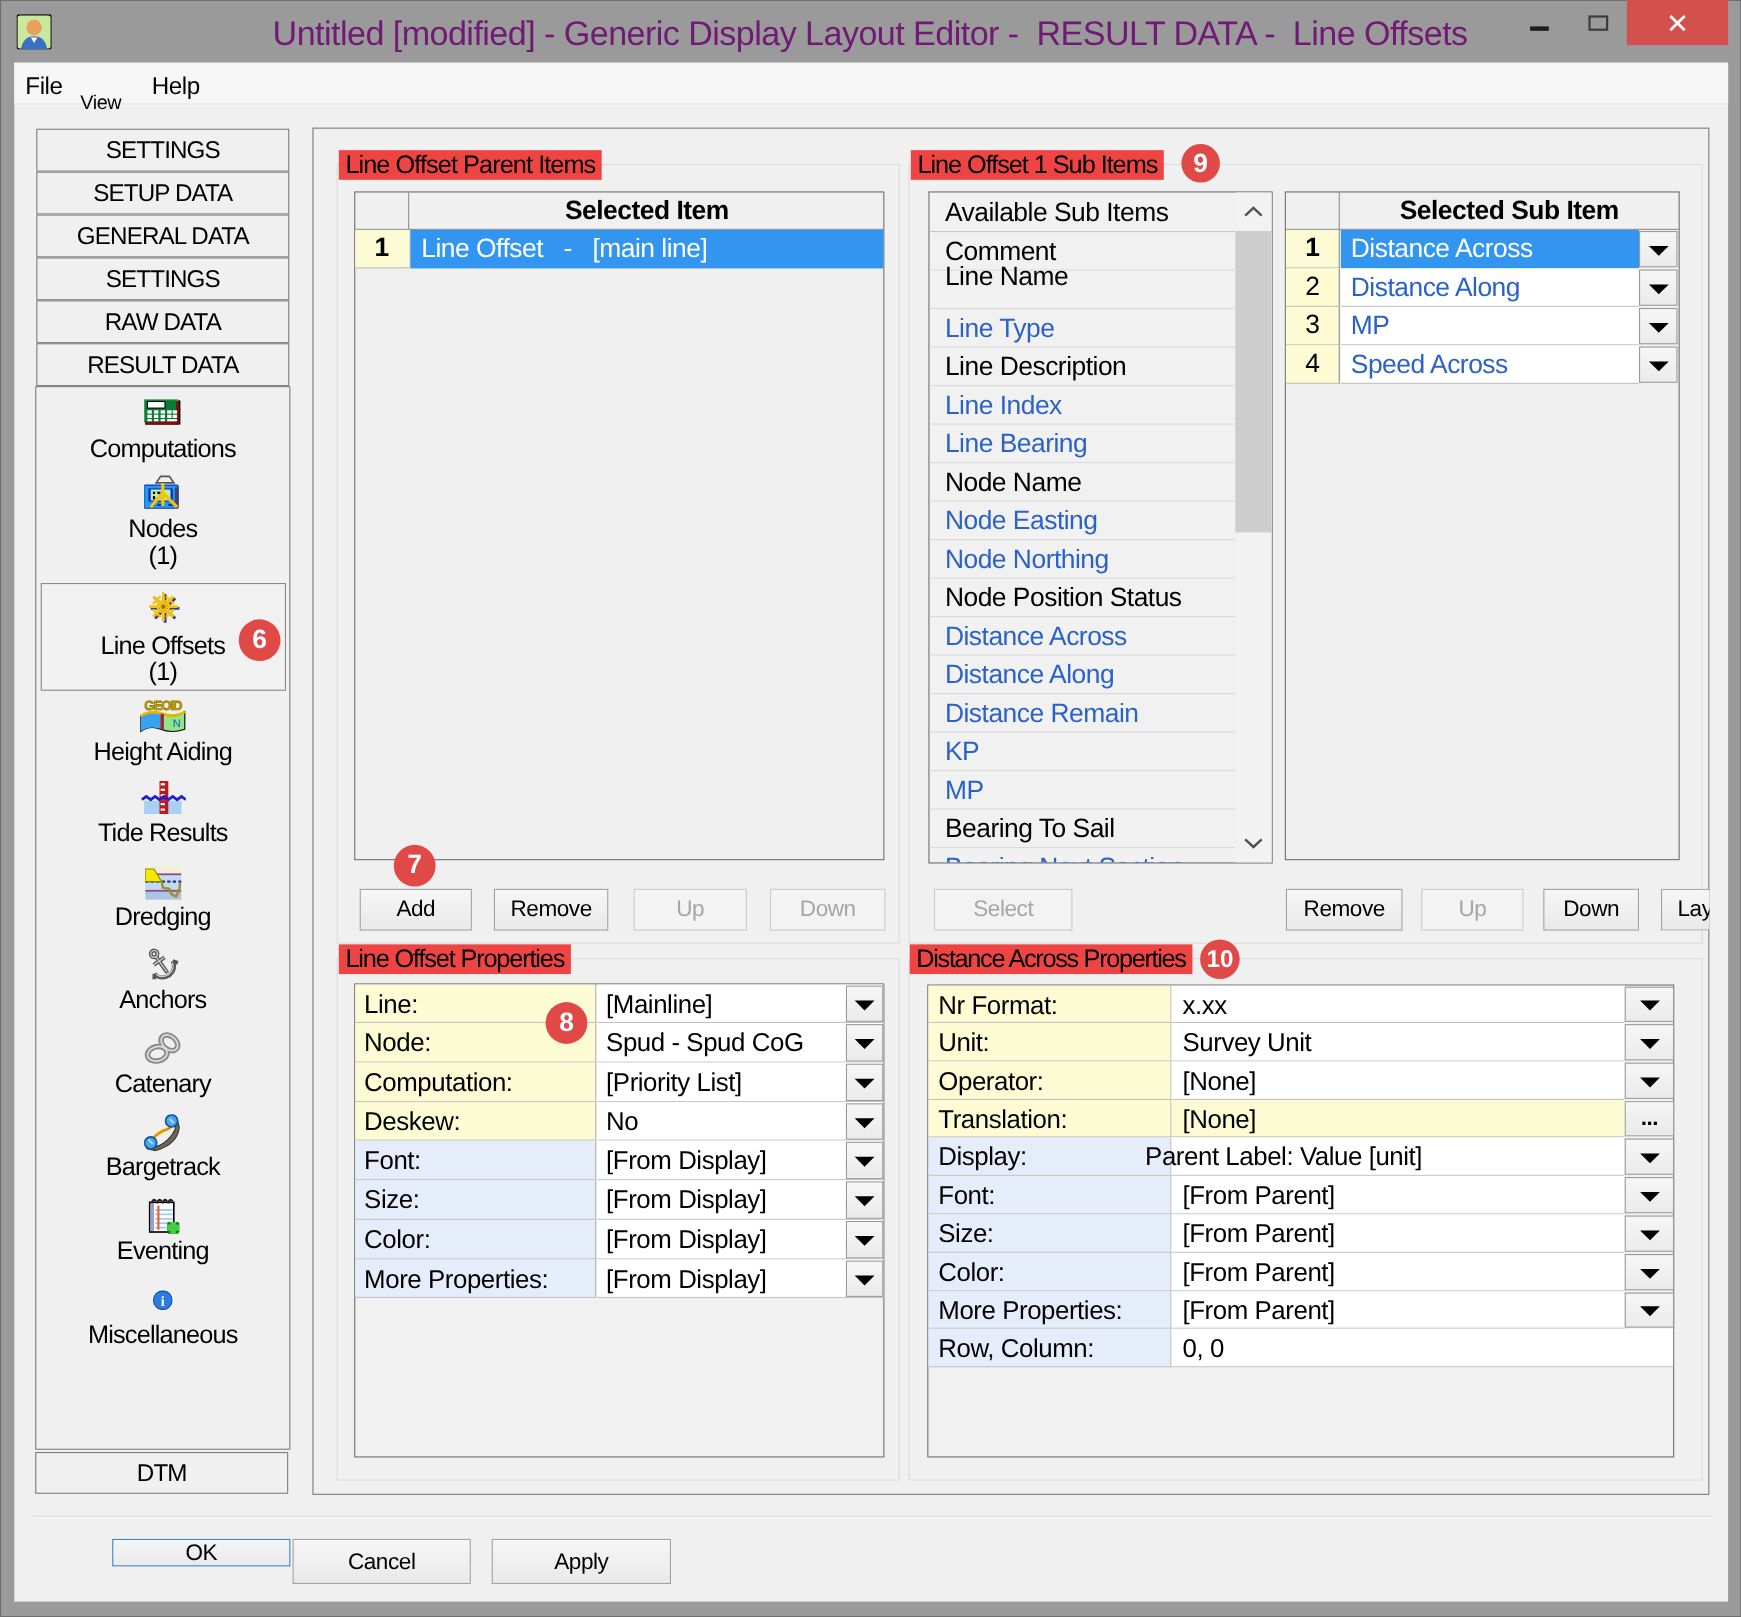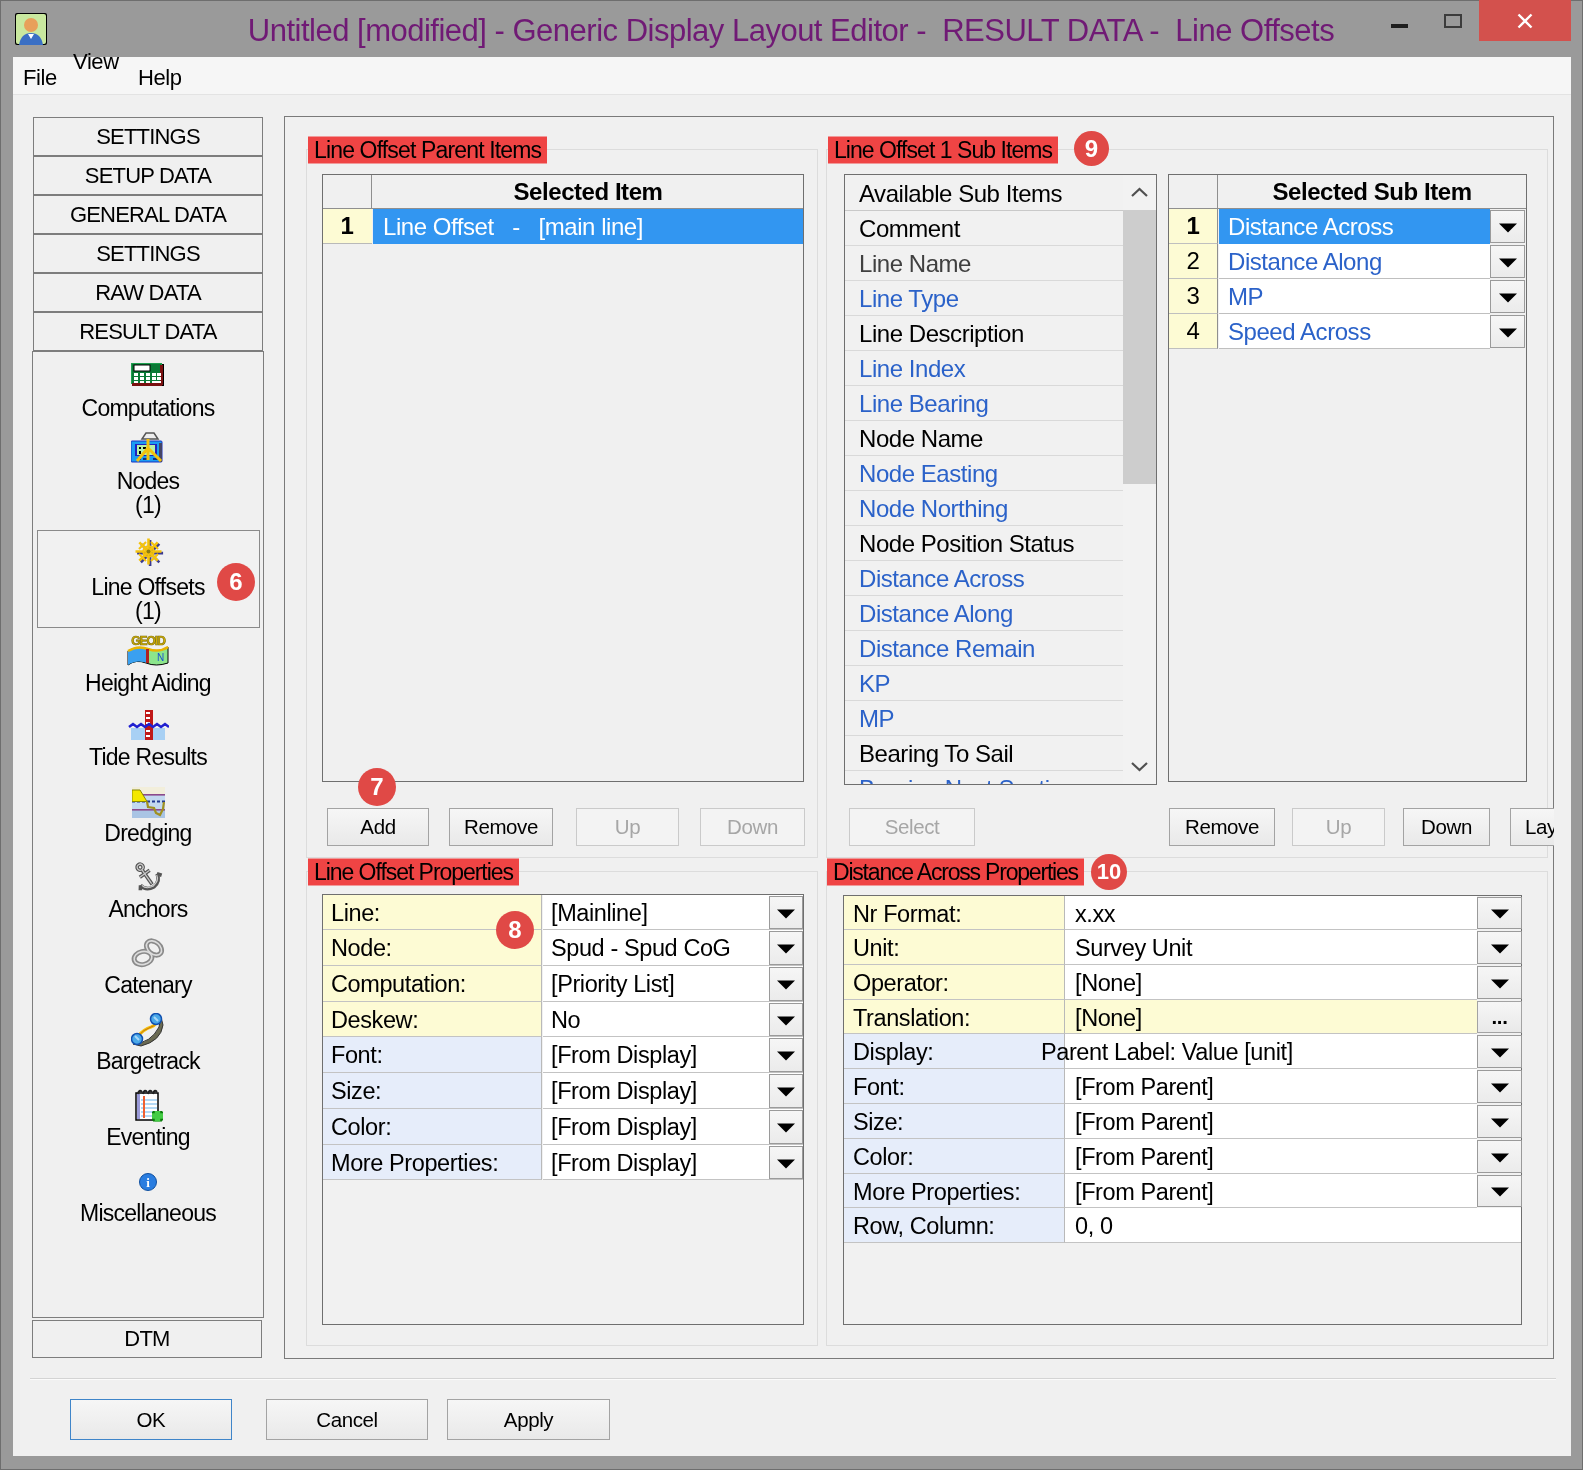--- a/index.html
+++ b/index.html
@@ -31,21 +31,21 @@
 <div class="tc" style="left:791px;top:31px;font-size:31px;letter-spacing:-0.5px;color:#701a75">Untitled [modified] - Generic Display Layout Editor -&nbsp; RESULT DATA -&nbsp; Line Offsets</div>
 <div class="abs" style="left:1391px;top:24px;width:17px;height:4px;background:#1e1e1e"></div>
 <div class="abs" style="left:1444px;top:14px;width:18px;height:14px;border:2px solid #3c3c3c;box-sizing:border-box"></div>
 <div class="abs" style="left:1479px;top:0;width:92px;height:41px;background:#d3514d"></div>
 <svg class="abs" style="left:1517px;top:13px" width="16" height="16">
 <path d="M1.5 1.5 L14.5 14.5 M14.5 1.5 L1.5 14.5" stroke="#fff" stroke-width="2.4"></path>
   </svg>
 <div class="abs" style="left:13px;top:57px;width:1558px;height:1399px;background:#f0f0f0"></div>
 <div class="abs" style="left:13px;top:57px;width:1558px;height:38px;background:#f6f6f6;border-bottom:1px solid #e3e3e3;box-sizing:border-box"></div>
 <div class="t" style="left:23px;top:78px;font-size:22px;letter-spacing:-0.4px">File</div>
-<div class="t" style="left:73px;top:62px;font-size:22px;letter-spacing:-0.4px">View</div>
+<div class="t" style="left:73px;top:94px;font-size:18px;letter-spacing:-0.4px">View</div>
 <div class="t" style="left:138px;top:78px;font-size:22px;letter-spacing:-0.4px">Help</div>
 <div class="abs" style="left:33px;top:117px;width:230px;height:39px;border:1px solid #7d7d7d;background:#f0f0f0;box-sizing:border-box"></div>
 <div class="tc tab" style="left:148px;top:137px">SETTINGS</div>
 <div class="abs" style="left:33px;top:156px;width:230px;height:39px;border:1px solid #7d7d7d;background:#f0f0f0;box-sizing:border-box"></div>
 <div class="tc tab" style="left:148px;top:176px">SETUP DATA</div>
 <div class="abs" style="left:33px;top:195px;width:230px;height:39px;border:1px solid #7d7d7d;background:#f0f0f0;box-sizing:border-box"></div>
 <div class="tc tab" style="left:148px;top:215px">GENERAL DATA</div>
 <div class="abs" style="left:33px;top:234px;width:230px;height:39px;border:1px solid #7d7d7d;background:#f0f0f0;box-sizing:border-box"></div>
 <div class="tc tab" style="left:148px;top:254px">SETTINGS</div>
 <div class="abs" style="left:33px;top:273px;width:230px;height:39px;border:1px solid #7d7d7d;background:#f0f0f0;box-sizing:border-box"></div>
@@ -280,21 +280,21 @@
 <div class="abs" style="left:543px;top:1145px;width:260px;height:35px;background:#fff;border-bottom:1px solid #c3c3c3;box-sizing:border-box"></div>
 <div class="t" style="left:331px;top:1163px">More Properties:</div>
 <div class="t" style="left:551px;top:1163px">[From Display]</div>
 <div class="arrbtn" style="left:769px;top:1146px;width:34px;height:33px"></div>
 <div class="abs" style="left:844px;top:174px;width:313px;height:611px;border:1px solid #6f6f6f;background:#f1f1f1;box-sizing:border-box"></div>
 <div class="abs" style="left:845px;top:175px;width:278px;height:36px;border-bottom:1px solid #c9c9c9;box-sizing:border-box"></div>
 <div class="t lst" style="left:859px;top:194px">Available Sub Items</div>
 <div class="abs" style="left:845px;top:211px;width:278px;height:35px;border-bottom:1px solid #d9d9d9;box-sizing:border-box"></div>
 <div class="t lst" style="left:859px;top:229px;color:#000">Comment</div>
 <div class="abs" style="left:845px;top:246px;width:278px;height:35px;border-bottom:1px solid #d9d9d9;box-sizing:border-box"></div>
-<div class="t lst" style="left:859px;top:264px;color:#404040">Line Name</div>
+<div class="t lst" style="left:859px;top:252px;color:#000000">Line Name</div>
 <div class="abs" style="left:845px;top:281px;width:278px;height:35px;border-bottom:1px solid #d9d9d9;box-sizing:border-box"></div>
 <div class="t lst" style="left:859px;top:299px;color:#2b62c9">Line Type</div>
 <div class="abs" style="left:845px;top:316px;width:278px;height:35px;border-bottom:1px solid #d9d9d9;box-sizing:border-box"></div>
 <div class="t lst" style="left:859px;top:334px;color:#000">Line Description</div>
 <div class="abs" style="left:845px;top:351px;width:278px;height:35px;border-bottom:1px solid #d9d9d9;box-sizing:border-box"></div>
 <div class="t lst" style="left:859px;top:369px;color:#2b62c9">Line Index</div>
 <div class="abs" style="left:845px;top:386px;width:278px;height:35px;border-bottom:1px solid #d9d9d9;box-sizing:border-box"></div>
 <div class="t lst" style="left:859px;top:404px;color:#2b62c9">Line Bearing</div>
 <div class="abs" style="left:845px;top:421px;width:278px;height:35px;border-bottom:1px solid #d9d9d9;box-sizing:border-box"></div>
 <div class="t lst" style="left:859px;top:439px;color:#000">Node Name</div>
@@ -407,14 +407,14 @@
 <div class="abs" style="left:844px;top:1208px;width:221px;height:35px;background:#e6edfa;border-right:1px solid #b9b9b9;border-bottom:1px solid #c3c3c3;box-sizing:border-box"></div>
 <div class="abs" style="left:1065px;top:1208px;width:456px;height:35px;background:#fff;border-bottom:1px solid #c3c3c3;box-sizing:border-box"></div>
 <div class="t" style="left:853px;top:1226px">Row, Column:</div>
 <div class="t" style="left:1075px;top:1226px">0, 0</div>
 <div class="badge" style="left:358px;top:768px;width:38px;height:38px">7</div>
 <div class="badge" style="left:496px;top:911px;width:38px;height:38px">8</div>
 <div class="badge" style="left:1074px;top:131px;width:35px;height:35px">9</div>
 <div class="badge" style="left:1091px;top:854px;width:36px;height:36px;font-size:22px">10</div>
 <div class="abs" style="left:30px;top:1378px;width:1526px;height:1px;background:#d4d4d4"></div>
 <div class="abs" style="left:30px;top:1379px;width:1526px;height:1px;background:#fbfbfb"></div>
-<div class="btn" style="left:70px;top:1399px;width:162px;height:41px;border-color:#3f85c9">OK</div>
+<div class="btn" style="left:102px;top:1399px;width:162px;height:25px;border-color:#3f85c9">OK</div>
 <div class="btn" style="left:266px;top:1399px;width:162px;height:41px">Cancel</div>
 <div class="btn" style="left:447px;top:1399px;width:163px;height:41px">Apply</div>
 </body></html>

